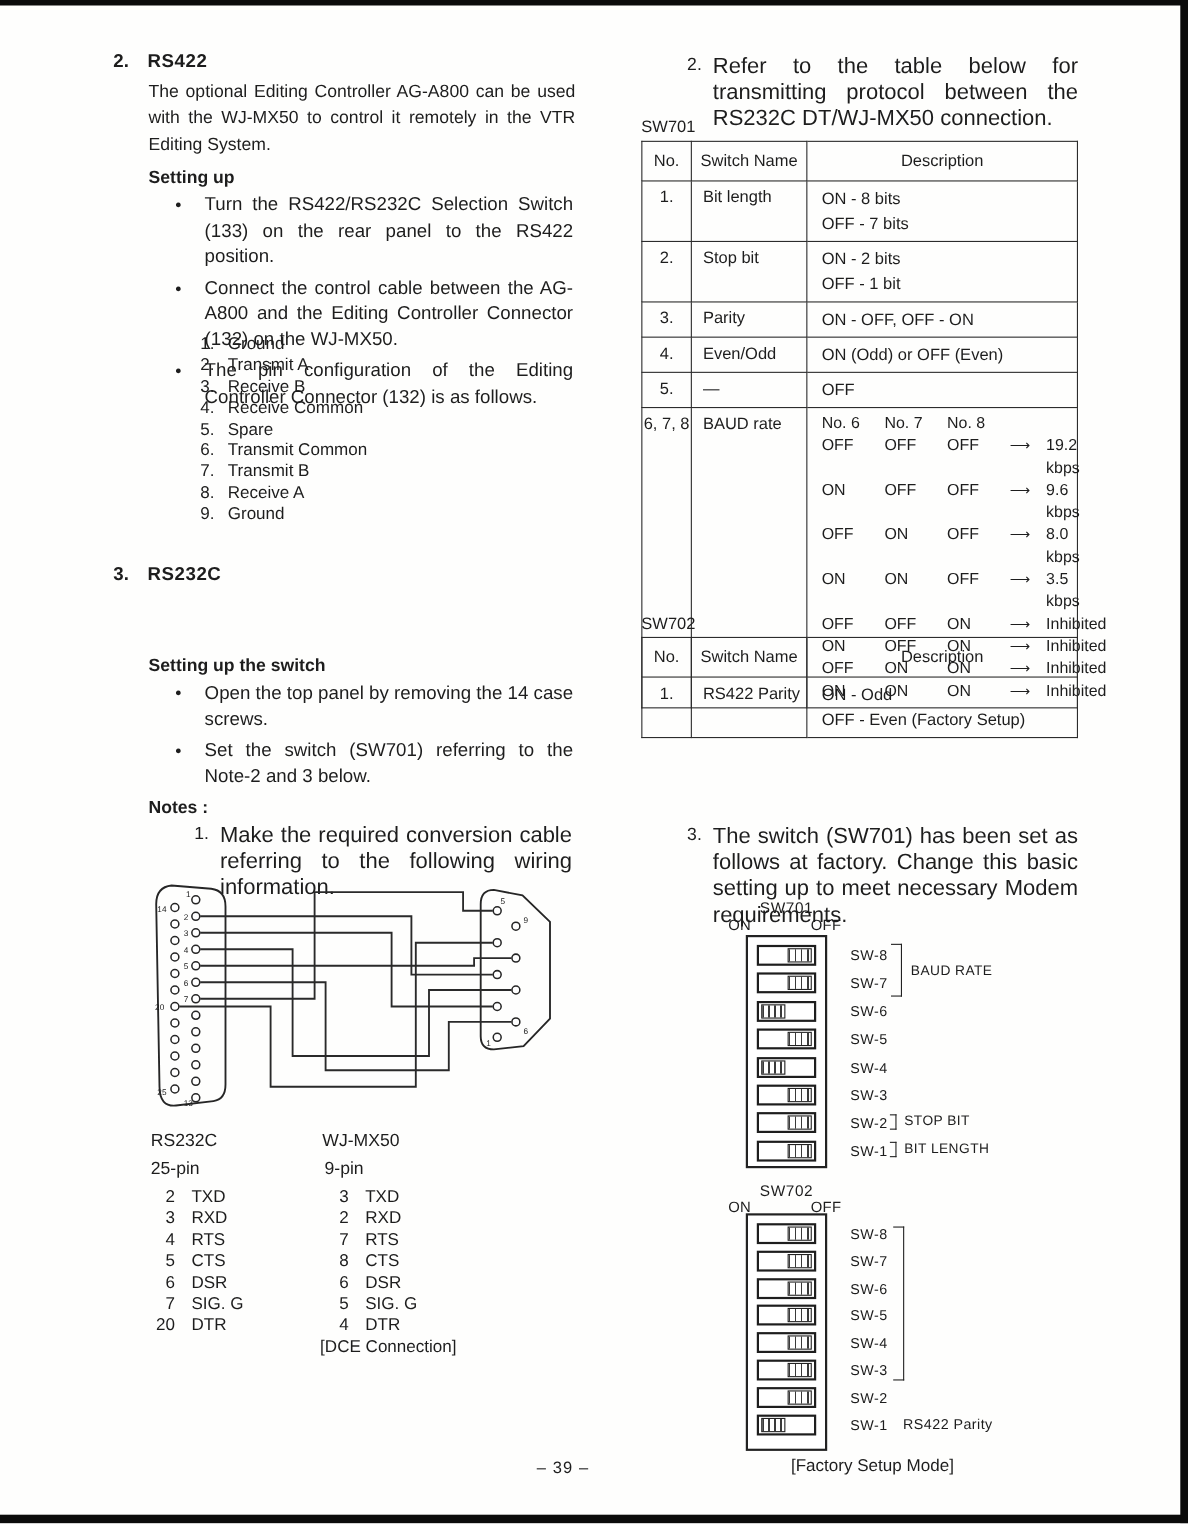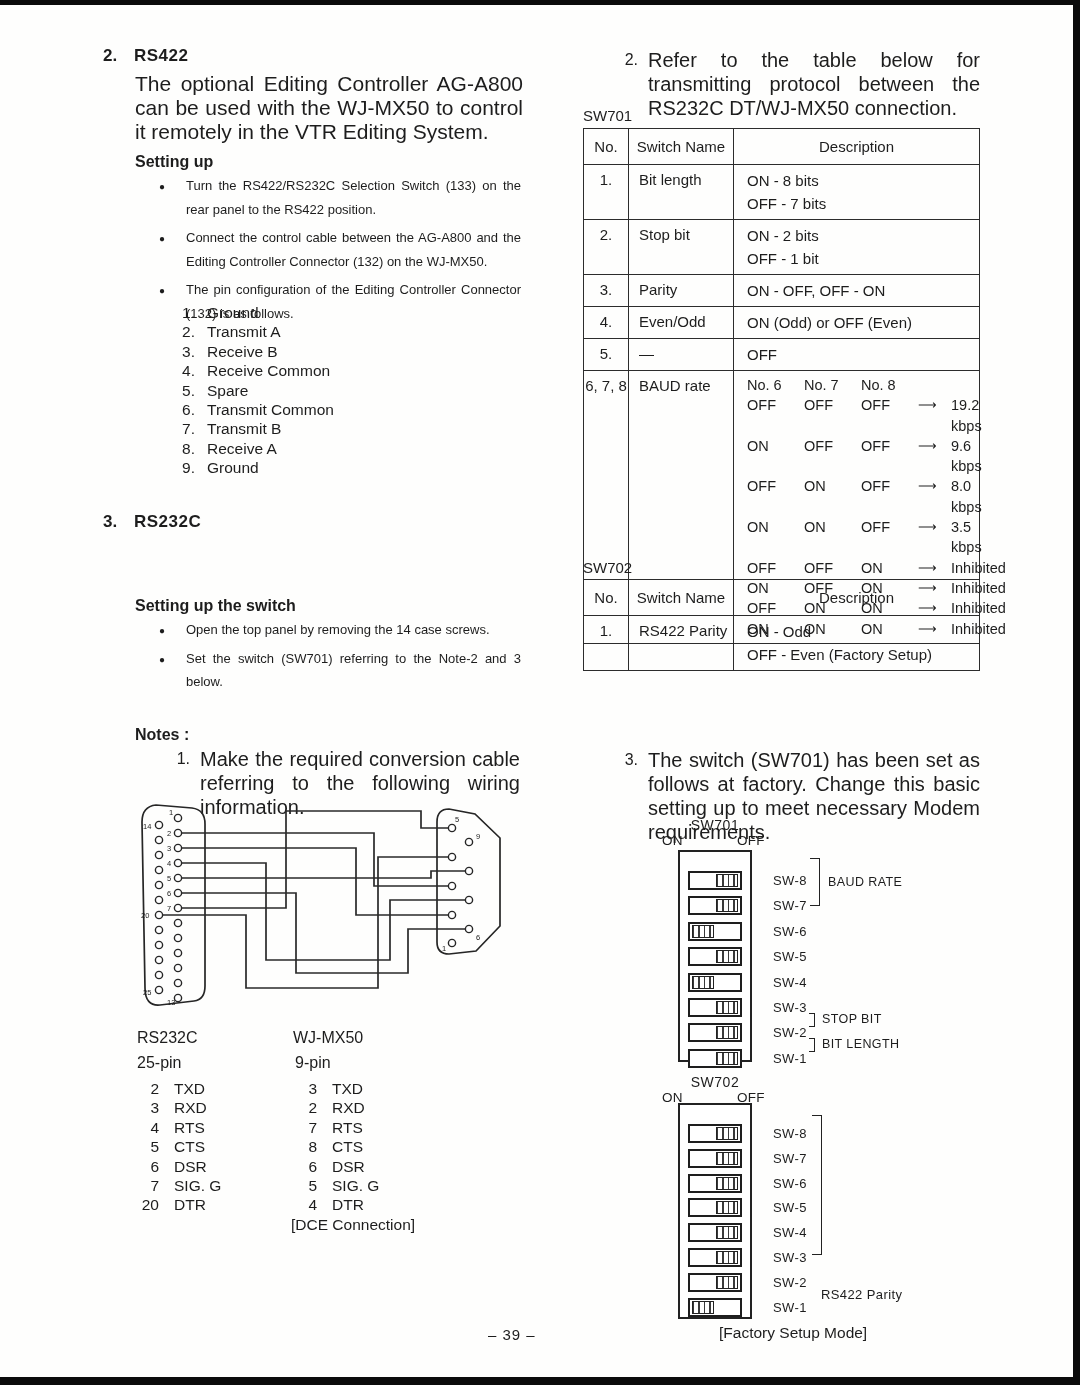--- a/index.html
+++ b/index.html
@@ -3,24 +3,24 @@
 <meta charset="utf-8">
 <style>
   html,body{margin:0;padding:0;background:#e8e8e8;}
   .page{position:relative;width:1080px;height:1385px;margin:0 auto;background:#fefefdl;background:#fefefd;
         font-family:"Liberation Sans",sans-serif;color:#1d1d1d;overflow:hidden;}
   .abs{position:absolute;}
   .bar{background:#0b0b0b;}
   
   .h-num{display:inline-block;width:31px;font-weight:bold;font-size:17px;}
   .h-title{font-weight:bold;font-size:17px;letter-spacing:.5px;}
-  .para{font-size:21px;line-height:24px;text-align:justify;}
+  .para{font-size:16px;line-height:24px;text-align:justify;}
   .subhead{font-weight:bold;font-size:16px;}
   .bullets{display:flex;flex-direction:column;gap:5px;}
-  .bullet{position:relative;padding-left:27px;font-size:13px;line-height:23.5px;text-align:justify;}
+  .bullet{position:relative;padding-left:27px;font-size:17px;line-height:23.5px;text-align:justify;}
   .bullet::before{content:"●";position:absolute;left:0;top:1px;font-size:10px;}
   .numline{display:flex;font-size:15.5px;line-height:19.4px;}
   .numline .nn{width:22px;text-align:right;margin-right:12px;flex:none;}
   .noteline{display:flex;}
   .noteline .nn{width:26px;text-align:right;margin-right:10px;flex:none;font-size:16px;line-height:24px;}
   .noteline .nt{width:320px;font-size:20px;line-height:24px;text-align:justify;}
   
   .pinhdr{font-size:16px;}
   .pinstack{display:flex;flex-direction:column;}
   .pr{display:flex;font-size:15.5px;line-height:19.4px;}
@@ -33,21 +33,21 @@
   td.t-no{text-align:center;vertical-align:top;padding-top:6px;}
   td.t-name{vertical-align:top;padding:6px 4px 4px 10px;}
   td.t-desc{vertical-align:top;padding:4px 4px 4px 13px;}
   td.t-desc .dl{line-height:23px;}
   .brow{display:grid;grid-template-columns:57px 57px 57px 33px auto;line-height:20.3px;font-size:14.5px;}
   .brow .arr{font-size:13px;}
   
   .dip-panel{position:absolute;width:70px;border:2px solid #222;background:#fff;}
   .dip-title{position:absolute;left:0;width:70px;text-align:center;font-size:14px;letter-spacing:.5px;}
   .onoff{position:absolute;font-size:13.5px;letter-spacing:.3px;}
-  .dip-row{position:absolute;left:8px;height:17px;margin-top:12px;}
+  .dip-row{position:absolute;left:8px;height:17px;}
   .dip{display:block;width:50px;height:15px;border:2px solid #1e1e1e;position:relative;background:#fff;}
   .knob{position:absolute;top:1px;width:20px;height:11px;border:1.4px solid #222;
         background:repeating-linear-gradient(90deg,#3a3a3a 0 1.5px,#fff 1.5px 5.5px);}
   .knob.on{left:2px;}.knob.off{right:2px;}
   .dip-label{position:absolute;left:85px;top:1px;line-height:17px;font-size:13px;letter-spacing:.4px;white-space:nowrap;}
   .bkt{position:absolute;border-top:1.6px solid #222;border-right:1.6px solid #222;border-bottom:1.6px solid #222;width:9px;}
   .dip-note{position:absolute;font-size:12.5px;letter-spacing:.4px;white-space:nowrap;}
   .factory{font-size:15.5px;}
   .pagenum{font-size:15px;letter-spacing:1px;}
   svg text{font-family:"Liberation Sans",sans-serif;}

